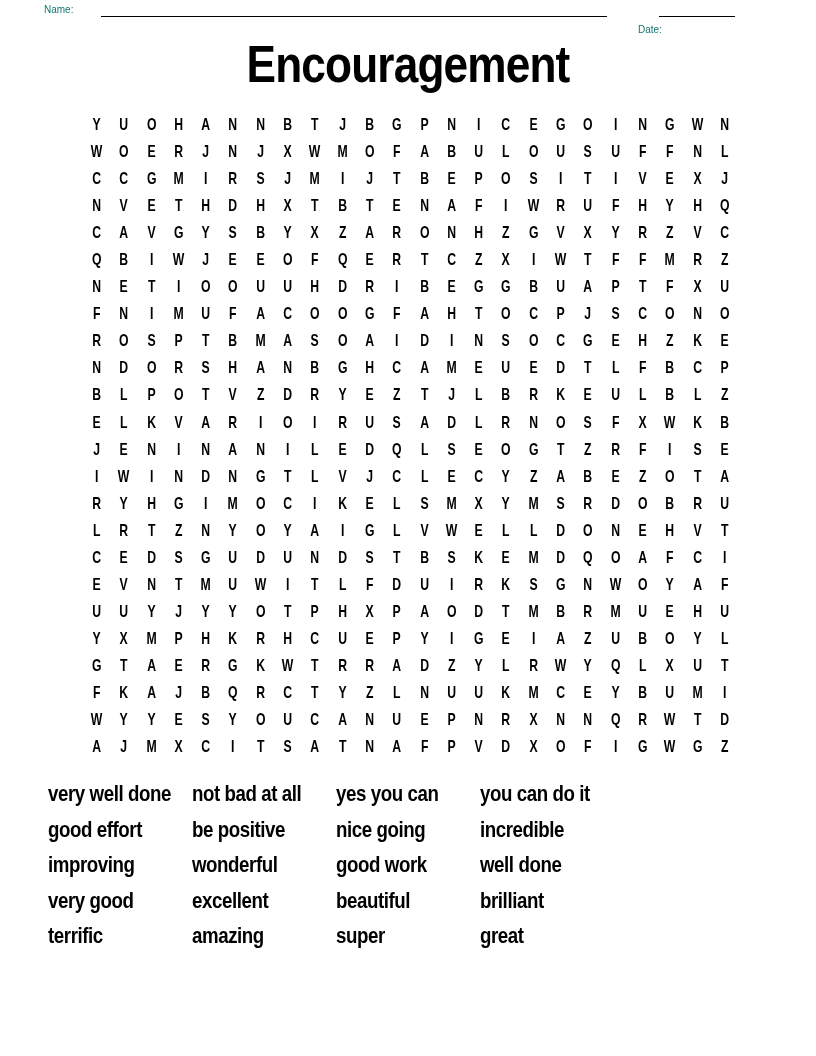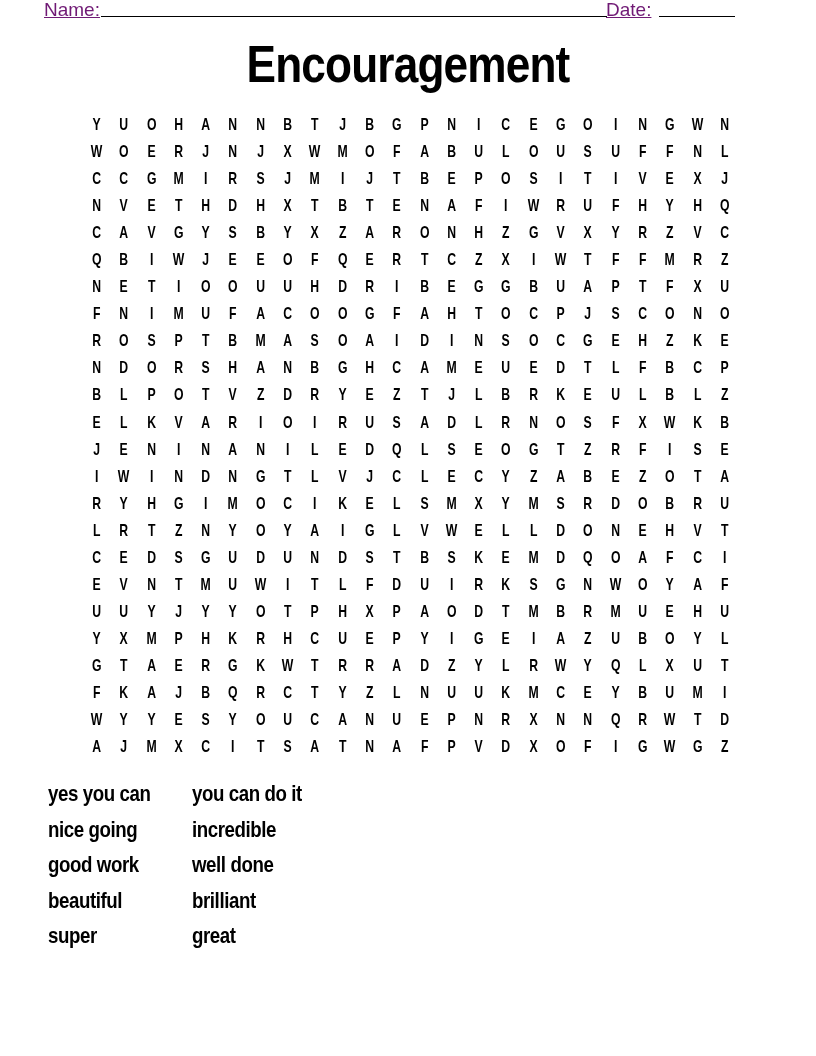--- a/index.html
+++ b/index.html
@@ -9,27 +9,26 @@
     width: 816px;
     height: 1056px;
     background: #ffffff;
     color: #000000;
     font-family: "Liberation Sans", sans-serif;
     overflow: hidden;
   }
   .hdr-label {
     position: absolute;
     top: 1px;
-    font-size: 19px;
+    font-size: 10px;
     line-height: 17px;
-    color: #701a75;
-    text-decoration: underline;
+    color: #0f766e;
   }
   .hdr-label-name { left: 44px; }
-  .hdr-label-date { left: 606px; }
+  .hdr-label-date { left: 638px; margin-top: 20px; }
   .blank-line {
     position: absolute;
     top: 0;
     height: 17px;
     border-bottom: 1.7px solid #000;
   }
   .blank-line-name { left: 101px; width: 506px; }
   .blank-line-date { left: 659px; width: 76px; }
   .title-wrap {
     position: absolute;
@@ -670,20 +669,34 @@
       <span class="cell">O</span>
       <span class="cell">F</span>
       <span class="cell">I</span>
       <span class="cell">G</span>
       <span class="cell">W</span>
       <span class="cell">G</span>
       <span class="cell">Z</span>
     </div>
 
   <div class="words">
+      <div class="word-col">
+        <span class="word">very well done</span>
+        <span class="word">good effort</span>
+        <span class="word">improving</span>
+        <span class="word">very good</span>
+        <span class="word">terrific</span>
+      </div>
+      <div class="word-col">
+        <span class="word">not bad at all</span>
+        <span class="word">be positive</span>
+        <span class="word">wonderful</span>
+        <span class="word">excellent</span>
+        <span class="word">amazing</span>
+      </div>
       <div class="word-col">
         <span class="word">yes you can</span>
         <span class="word">nice going</span>
         <span class="word">good work</span>
         <span class="word">beautiful</span>
         <span class="word">super</span>
       </div>
       <div class="word-col">
         <span class="word">you can do it</span>
         <span class="word">incredible</span>

